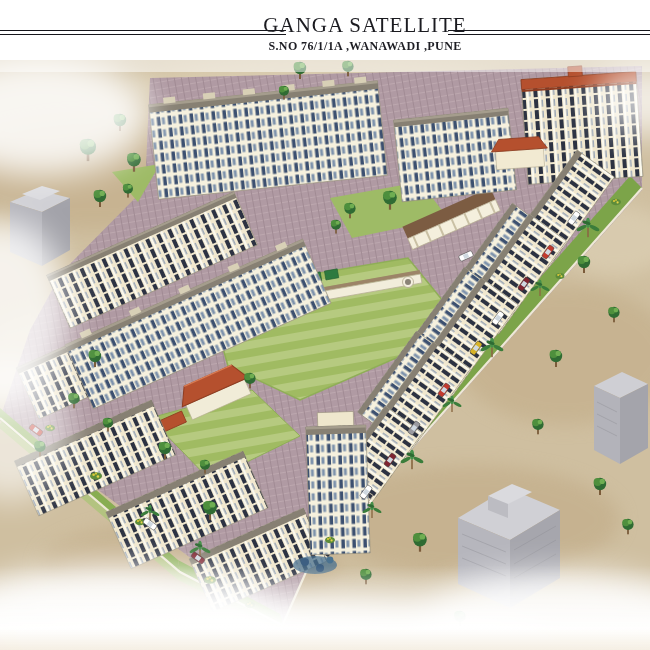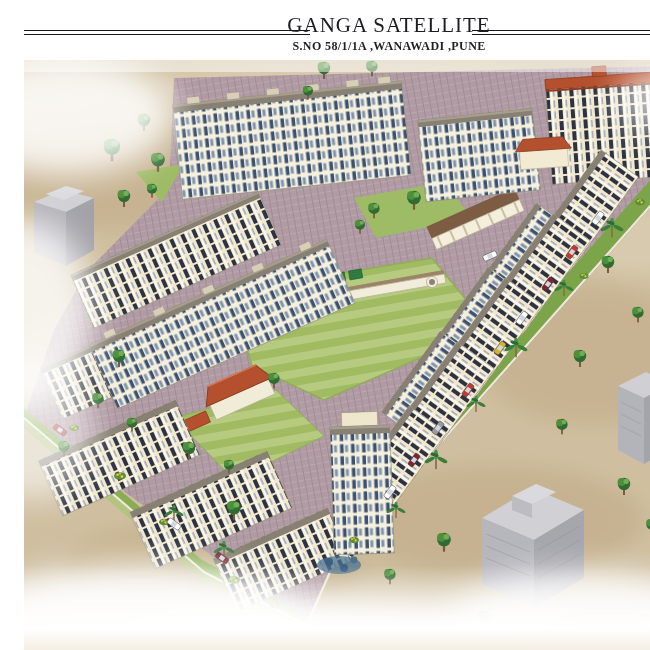--- a/index.html
+++ b/index.html
@@ -1,38 +1,38 @@
 <!DOCTYPE html>
 <html><head>
 <meta charset="utf-8">
 <style>
   html,body{margin:0;padding:0;background:#ffffff;}
   body{width:650px;height:650px;position:relative;overflow:hidden;
        font-family:"Liberation Serif","DejaVu Serif",serif;}
-  .page{position:absolute;inset:0;background:#eab308;margin-left:24px;}
+  .page{position:absolute;inset:0;background:#eab308;}
   .hdr{position:absolute;top:0;left:0;width:650px;height:60px;background:#ffffff;z-index:5;}
   .hdr .title{position:absolute;top:13px;left:365px;transform:translateX(-50%);
       font-size:21px;letter-spacing:1px;color:#1b1b20;white-space:nowrap;}
   .hdr .subtitle{position:absolute;top:39px;left:365px;transform:translateX(-50%);
       font-size:12px;font-weight:bold;letter-spacing:.4px;color:#1e1e24;white-space:nowrap;}
   .rule{position:absolute;height:3px;border-top:1.7px solid #17171c;border-bottom:1.7px solid #17171c;}
   .rule.l{top:30px;left:0;width:286px;}
   .rule.r{top:30px;left:448px;width:202px;}
   .art{position:absolute;top:60px;left:0;width:650px;height:590px;}
 </style>
 </head>
 <body>
 
 <div class="page">
 
   <div class="hdr">
     <div class="rule l"></div>
     <div class="rule r"></div>
     <div class="title">GANGA SATELLITE</div>
-    <div class="subtitle">S.NO 58/1/1A ,WANAWADI ,PUNE</div>
+    <div class="subtitle">S.NO 76/1/1A ,WANAWADI ,PUNE</div>
   </div>
 
   <svg class="art" viewBox="0 0 650 590" xmlns="http://www.w3.org/2000/svg">
     <defs>
       <pattern id="winBlue" width="11" height="12" patternUnits="userSpaceOnUse">
         <rect width="11" height="12" fill="#f6f1de"></rect>
         <rect x="1.5" y="1.5" width="3.5" height="9" fill="#3c5070"></rect>
         <rect x="6.5" y="2.5" width="3" height="7" fill="#7e93ad"></rect>
       </pattern>
       <pattern id="winA" width="12" height="11" patternUnits="userSpaceOnUse">

